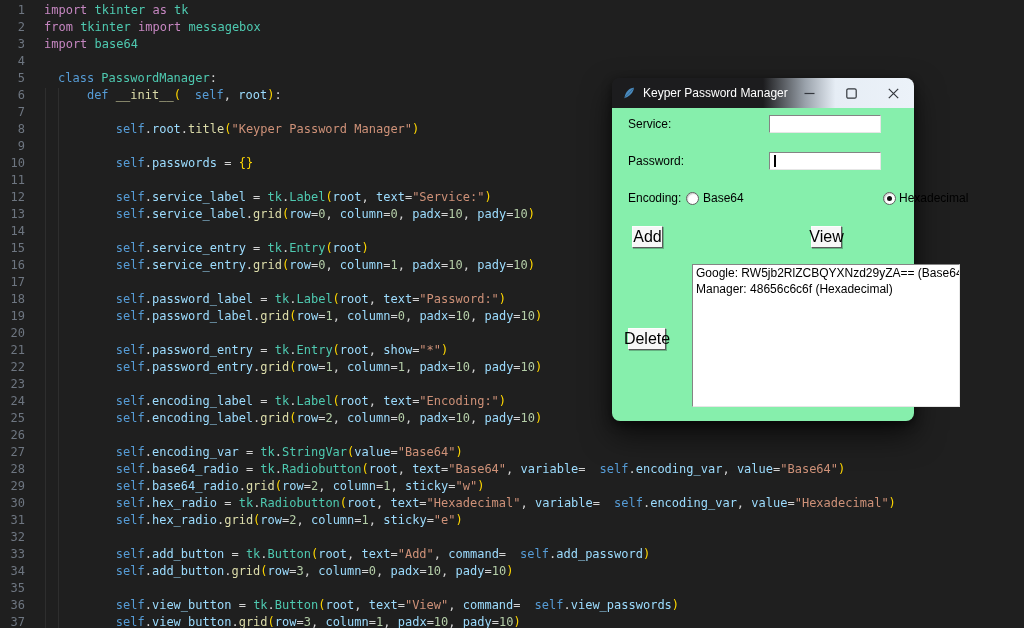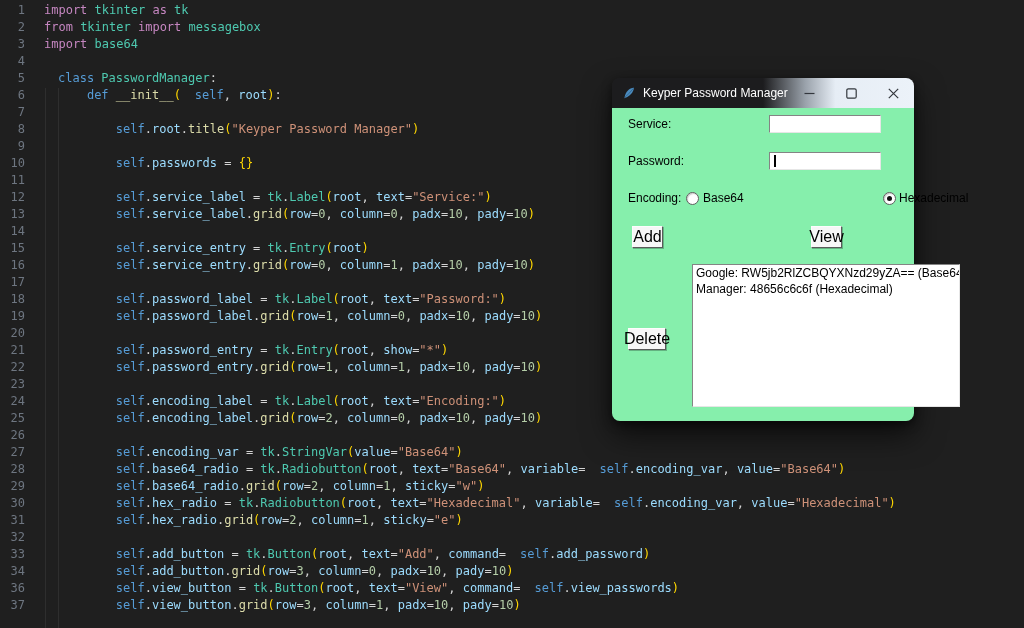--- a/index.html
+++ b/index.html
@@ -88,20 +88,21 @@
         <div class="row"><span class="gut">25</span><span class="ct"><span class="tok-punct">        </span><span class="tok-blue">self</span><span class="tok-punct">.</span><span class="tok-var">encoding_label</span><span class="tok-punct">.</span><span class="tok-fn">grid</span><span class="tok-paren">(</span><span class="tok-var">row</span><span class="tok-punct">=</span><span class="tok-num">2</span><span class="tok-punct">,</span><span class="tok-punct"> </span><span class="tok-var">column</span><span class="tok-punct">=</span><span class="tok-num">0</span><span class="tok-punct">,</span><span class="tok-punct"> </span><span class="tok-var">padx</span><span class="tok-punct">=</span><span class="tok-num">10</span><span class="tok-punct">,</span><span class="tok-punct"> </span><span class="tok-var">pady</span><span class="tok-punct">=</span><span class="tok-num">10</span><span class="tok-paren">)</span></span></div>
         <div class="row"><span class="gut">26</span><span class="ct"></span></div>
         <div class="row"><span class="gut">27</span><span class="ct"><span class="tok-punct">        </span><span class="tok-blue">self</span><span class="tok-punct">.</span><span class="tok-var">encoding_var</span><span class="tok-punct"> </span><span class="tok-punct">=</span><span class="tok-punct"> </span><span class="tok-type">tk</span><span class="tok-punct">.</span><span class="tok-type">StringVar</span><span class="tok-paren">(</span><span class="tok-var">value</span><span class="tok-punct">=</span><span class="tok-str">"Base64"</span><span class="tok-paren">)</span></span></div>
         <div class="row"><span class="gut">28</span><span class="ct"><span class="tok-punct">        </span><span class="tok-blue">self</span><span class="tok-punct">.</span><span class="tok-var">base64_radio</span><span class="tok-punct"> </span><span class="tok-punct">=</span><span class="tok-punct"> </span><span class="tok-type">tk</span><span class="tok-punct">.</span><span class="tok-type">Radiobutton</span><span class="tok-paren">(</span><span class="tok-var">root</span><span class="tok-punct">,</span><span class="tok-punct"> </span><span class="tok-var">text</span><span class="tok-punct">=</span><span class="tok-str">"Base64"</span><span class="tok-punct">,</span><span class="tok-punct"> </span><span class="tok-var">variable</span><span class="tok-punct">=</span><span class="tok-blue">self</span><span class="tok-punct">.</span><span class="tok-var">encoding_var</span><span class="tok-punct">,</span><span class="tok-punct"> </span><span class="tok-var">value</span><span class="tok-punct">=</span><span class="tok-str">"Base64"</span><span class="tok-paren">)</span></span></div>
         <div class="row"><span class="gut">29</span><span class="ct"><span class="tok-punct">        </span><span class="tok-blue">self</span><span class="tok-punct">.</span><span class="tok-var">base64_radio</span><span class="tok-punct">.</span><span class="tok-fn">grid</span><span class="tok-paren">(</span><span class="tok-var">row</span><span class="tok-punct">=</span><span class="tok-num">2</span><span class="tok-punct">,</span><span class="tok-punct"> </span><span class="tok-var">column</span><span class="tok-punct">=</span><span class="tok-num">1</span><span class="tok-punct">,</span><span class="tok-punct"> </span><span class="tok-var">sticky</span><span class="tok-punct">=</span><span class="tok-str">"w"</span><span class="tok-paren">)</span></span></div>
         <div class="row"><span class="gut">30</span><span class="ct"><span class="tok-punct">        </span><span class="tok-blue">self</span><span class="tok-punct">.</span><span class="tok-var">hex_radio</span><span class="tok-punct"> </span><span class="tok-punct">=</span><span class="tok-punct"> </span><span class="tok-type">tk</span><span class="tok-punct">.</span><span class="tok-type">Radiobutton</span><span class="tok-paren">(</span><span class="tok-var">root</span><span class="tok-punct">,</span><span class="tok-punct"> </span><span class="tok-var">text</span><span class="tok-punct">=</span><span class="tok-str">"Hexadecimal"</span><span class="tok-punct">,</span><span class="tok-punct"> </span><span class="tok-var">variable</span><span class="tok-punct">=</span><span class="tok-blue">self</span><span class="tok-punct">.</span><span class="tok-var">encoding_var</span><span class="tok-punct">,</span><span class="tok-punct"> </span><span class="tok-var">value</span><span class="tok-punct">=</span><span class="tok-str">"Hexadecimal"</span><span class="tok-paren">)</span></span></div>
         <div class="row"><span class="gut">31</span><span class="ct"><span class="tok-punct">        </span><span class="tok-blue">self</span><span class="tok-punct">.</span><span class="tok-var">hex_radio</span><span class="tok-punct">.</span><span class="tok-fn">grid</span><span class="tok-paren">(</span><span class="tok-var">row</span><span class="tok-punct">=</span><span class="tok-num">2</span><span class="tok-punct">,</span><span class="tok-punct"> </span><span class="tok-var">column</span><span class="tok-punct">=</span><span class="tok-num">1</span><span class="tok-punct">,</span><span class="tok-punct"> </span><span class="tok-var">sticky</span><span class="tok-punct">=</span><span class="tok-str">"e"</span><span class="tok-paren">)</span></span></div>
         <div class="row"><span class="gut">32</span><span class="ct"></span></div>
         <div class="row"><span class="gut">33</span><span class="ct"><span class="tok-punct">        </span><span class="tok-blue">self</span><span class="tok-punct">.</span><span class="tok-var">add_button</span><span class="tok-punct"> </span><span class="tok-punct">=</span><span class="tok-punct"> </span><span class="tok-type">tk</span><span class="tok-punct">.</span><span class="tok-type">Button</span><span class="tok-paren">(</span><span class="tok-var">root</span><span class="tok-punct">,</span><span class="tok-punct"> </span><span class="tok-var">text</span><span class="tok-punct">=</span><span class="tok-str">"Add"</span><span class="tok-punct">,</span><span class="tok-punct"> </span><span class="tok-var">command</span><span class="tok-punct">=</span><span class="tok-blue">self</span><span class="tok-punct">.</span><span class="tok-var">add_password</span><span class="tok-paren">)</span></span></div>
         <div class="row"><span class="gut">34</span><span class="ct"><span class="tok-punct">        </span><span class="tok-blue">self</span><span class="tok-punct">.</span><span class="tok-var">add_button</span><span class="tok-punct">.</span><span class="tok-fn">grid</span><span class="tok-paren">(</span><span class="tok-var">row</span><span class="tok-punct">=</span><span class="tok-num">3</span><span class="tok-punct">,</span><span class="tok-punct"> </span><span class="tok-var">column</span><span class="tok-punct">=</span><span class="tok-num">0</span><span class="tok-punct">,</span><span class="tok-punct"> </span><span class="tok-var">padx</span><span class="tok-punct">=</span><span class="tok-num">10</span><span class="tok-punct">,</span><span class="tok-punct"> </span><span class="tok-var">pady</span><span class="tok-punct">=</span><span class="tok-num">10</span><span class="tok-paren">)</span></span></div>
+        <div class="row"><span class="gut">35</span><span class="ct"></span></div>
         <div class="row"><span class="gut">36</span><span class="ct"><span class="tok-punct">        </span><span class="tok-blue">self</span><span class="tok-punct">.</span><span class="tok-var">view_button</span><span class="tok-punct"> </span><span class="tok-punct">=</span><span class="tok-punct"> </span><span class="tok-type">tk</span><span class="tok-punct">.</span><span class="tok-type">Button</span><span class="tok-paren">(</span><span class="tok-var">root</span><span class="tok-punct">,</span><span class="tok-punct"> </span><span class="tok-var">text</span><span class="tok-punct">=</span><span class="tok-str">"View"</span><span class="tok-punct">,</span><span class="tok-punct"> </span><span class="tok-var">command</span><span class="tok-punct">=</span><span class="tok-blue">self</span><span class="tok-punct">.</span><span class="tok-var">view_passwords</span><span class="tok-paren">)</span></span></div>
         <div class="row"><span class="gut">37</span><span class="ct"><span class="tok-punct">        </span><span class="tok-blue">self</span><span class="tok-punct">.</span><span class="tok-var">view_button</span><span class="tok-punct">.</span><span class="tok-fn">grid</span><span class="tok-paren">(</span><span class="tok-var">row</span><span class="tok-punct">=</span><span class="tok-num">3</span><span class="tok-punct">,</span><span class="tok-punct"> </span><span class="tok-var">column</span><span class="tok-punct">=</span><span class="tok-num">1</span><span class="tok-punct">,</span><span class="tok-punct"> </span><span class="tok-var">padx</span><span class="tok-punct">=</span><span class="tok-num">10</span><span class="tok-punct">,</span><span class="tok-punct"> </span><span class="tok-var">pady</span><span class="tok-punct">=</span><span class="tok-num">10</span><span class="tok-paren">)</span></span></div>
       </div>
   </div>
 
   <div id="appwin">
     <div id="titlebar">
       <span class="feather">
         <svg width="14" height="14" viewBox="0 0 14 14">
           <path d="M2.5 11.5 C3.5 5.5 8 1.5 12 1.8 C11.5 6.5 7.5 10.5 3.2 11.8 Z" fill="#4b8bbe"></path>

